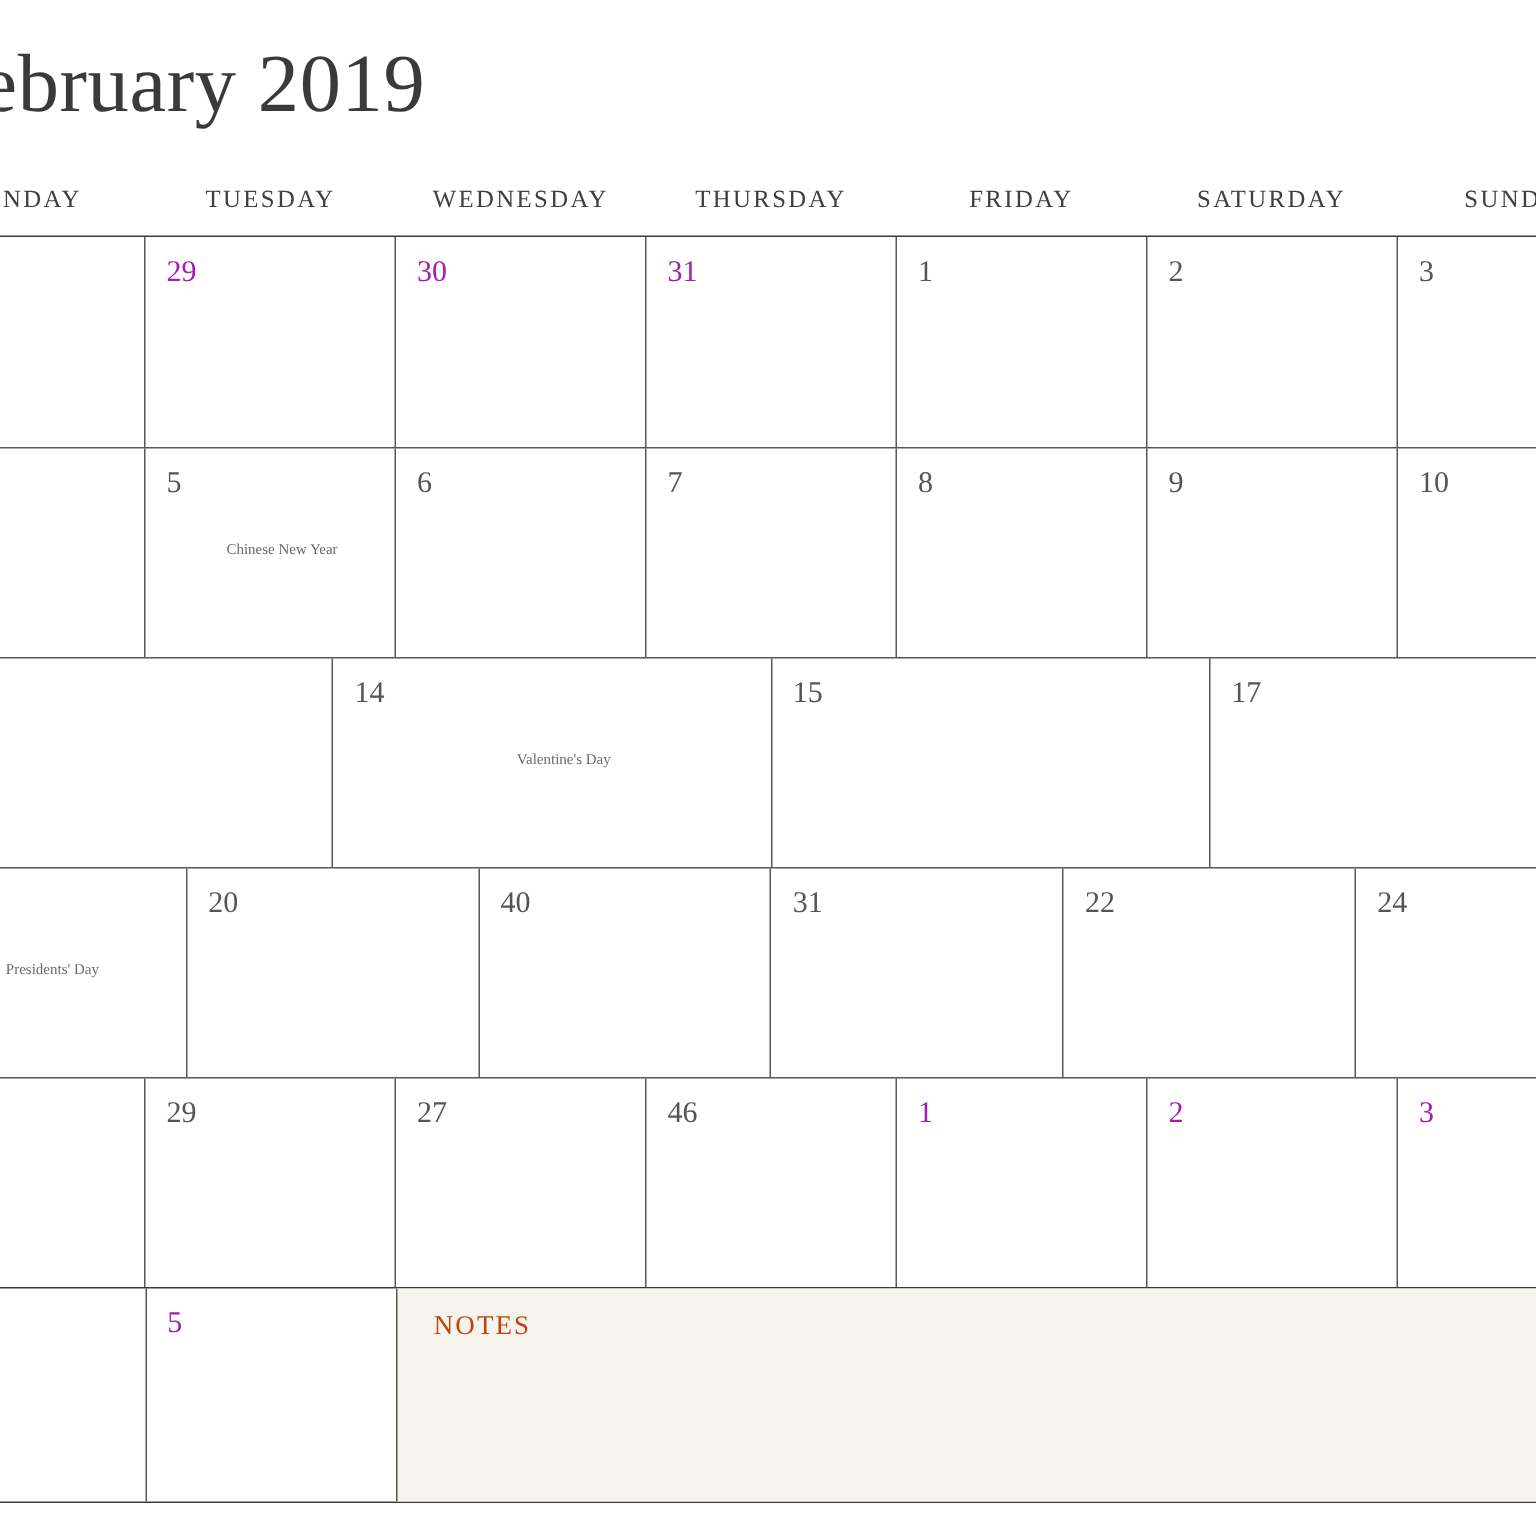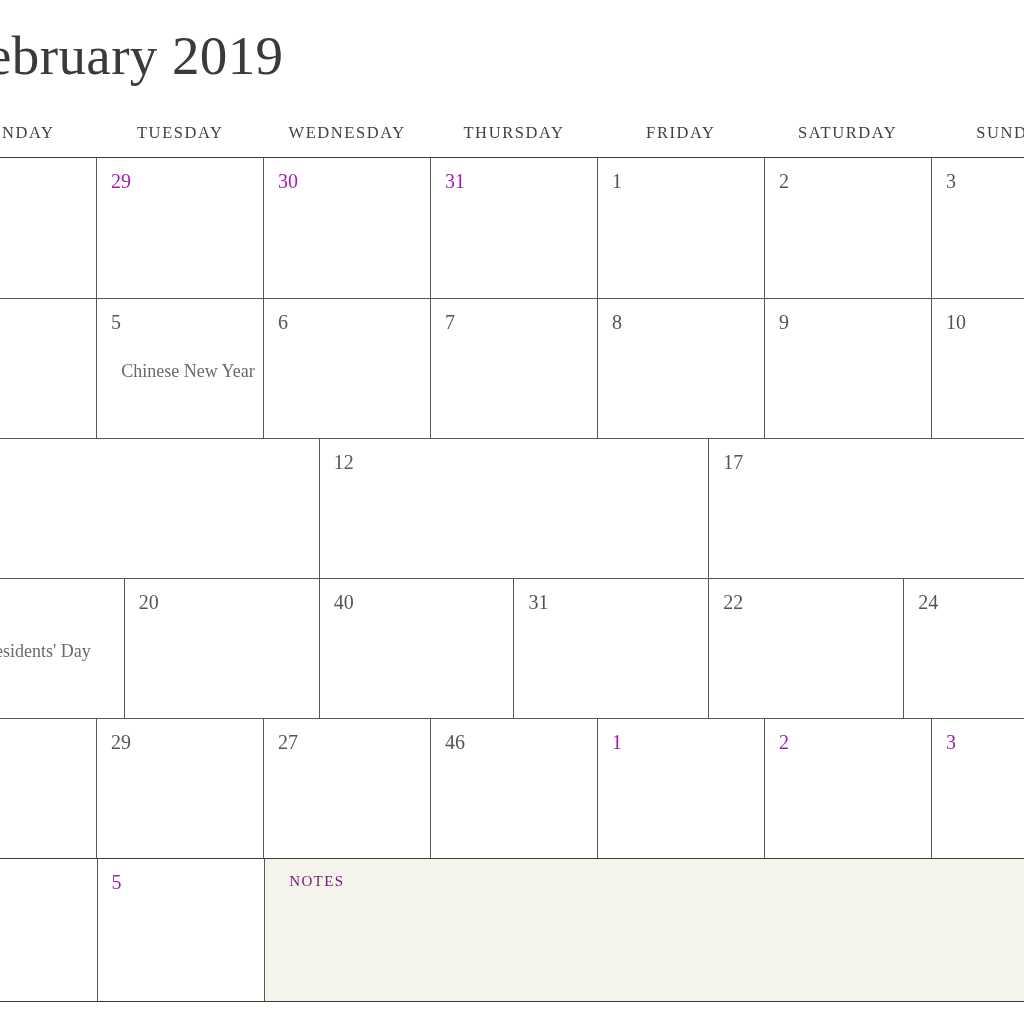--- a/index.html
+++ b/index.html
@@ -106,42 +106,42 @@
   .day-cell.outside .day-num {
     color: #a21caf;
   }
 
   .event {
     position: absolute;
     left: 16px;
     right: 0;
     top: 62px;
     text-align: center;
-    font-size: 18px;
+    font-size: 10px;
     line-height: 1.2;
     color: #6a6a66;
     white-space: nowrap;
   }
 
   
   .notes-cell {
     flex: 5 1 0;
     position: relative;
     box-sizing: border-box;
     border-left: 1.1px solid #575753;
     background: #f4f4ec;
     overflow: hidden;
   }
   #notes-label {
     position: absolute;
     left: 24px;
     top: 15px;
-    font-size: 15px;
+    font-size: 18px;
     letter-spacing: 1.4px;
-    color: #701a75;
+    color: #c2410c;
     text-transform: uppercase;
     line-height: 1;
   }
 </style>
 </head>
 <body>
 
 <div id="page">
 
   <div id="month-title">February 2019</div>
@@ -198,21 +198,25 @@
           <div class="day-cell">
             <div class="day-num">9</div>
           </div>
           <div class="day-cell">
             <div class="day-num">10</div>
           </div>
         </div>
         <div class="week-row">
           <div class="day-cell"></div>
           <div class="day-cell">
-            <div class="day-num">12</div>
+            <div class="day-num">14</div>
+            <div class="event">Valentine's Day</div>
+          </div>
+          <div class="day-cell">
+            <div class="day-num">15</div>
           </div>
           <div class="day-cell">
             <div class="day-num">17</div>
           </div>
         </div>
         <div class="week-row">
           <div class="day-cell">
             <div class="event">Presidents' Day</div>
           </div>
           <div class="day-cell">

